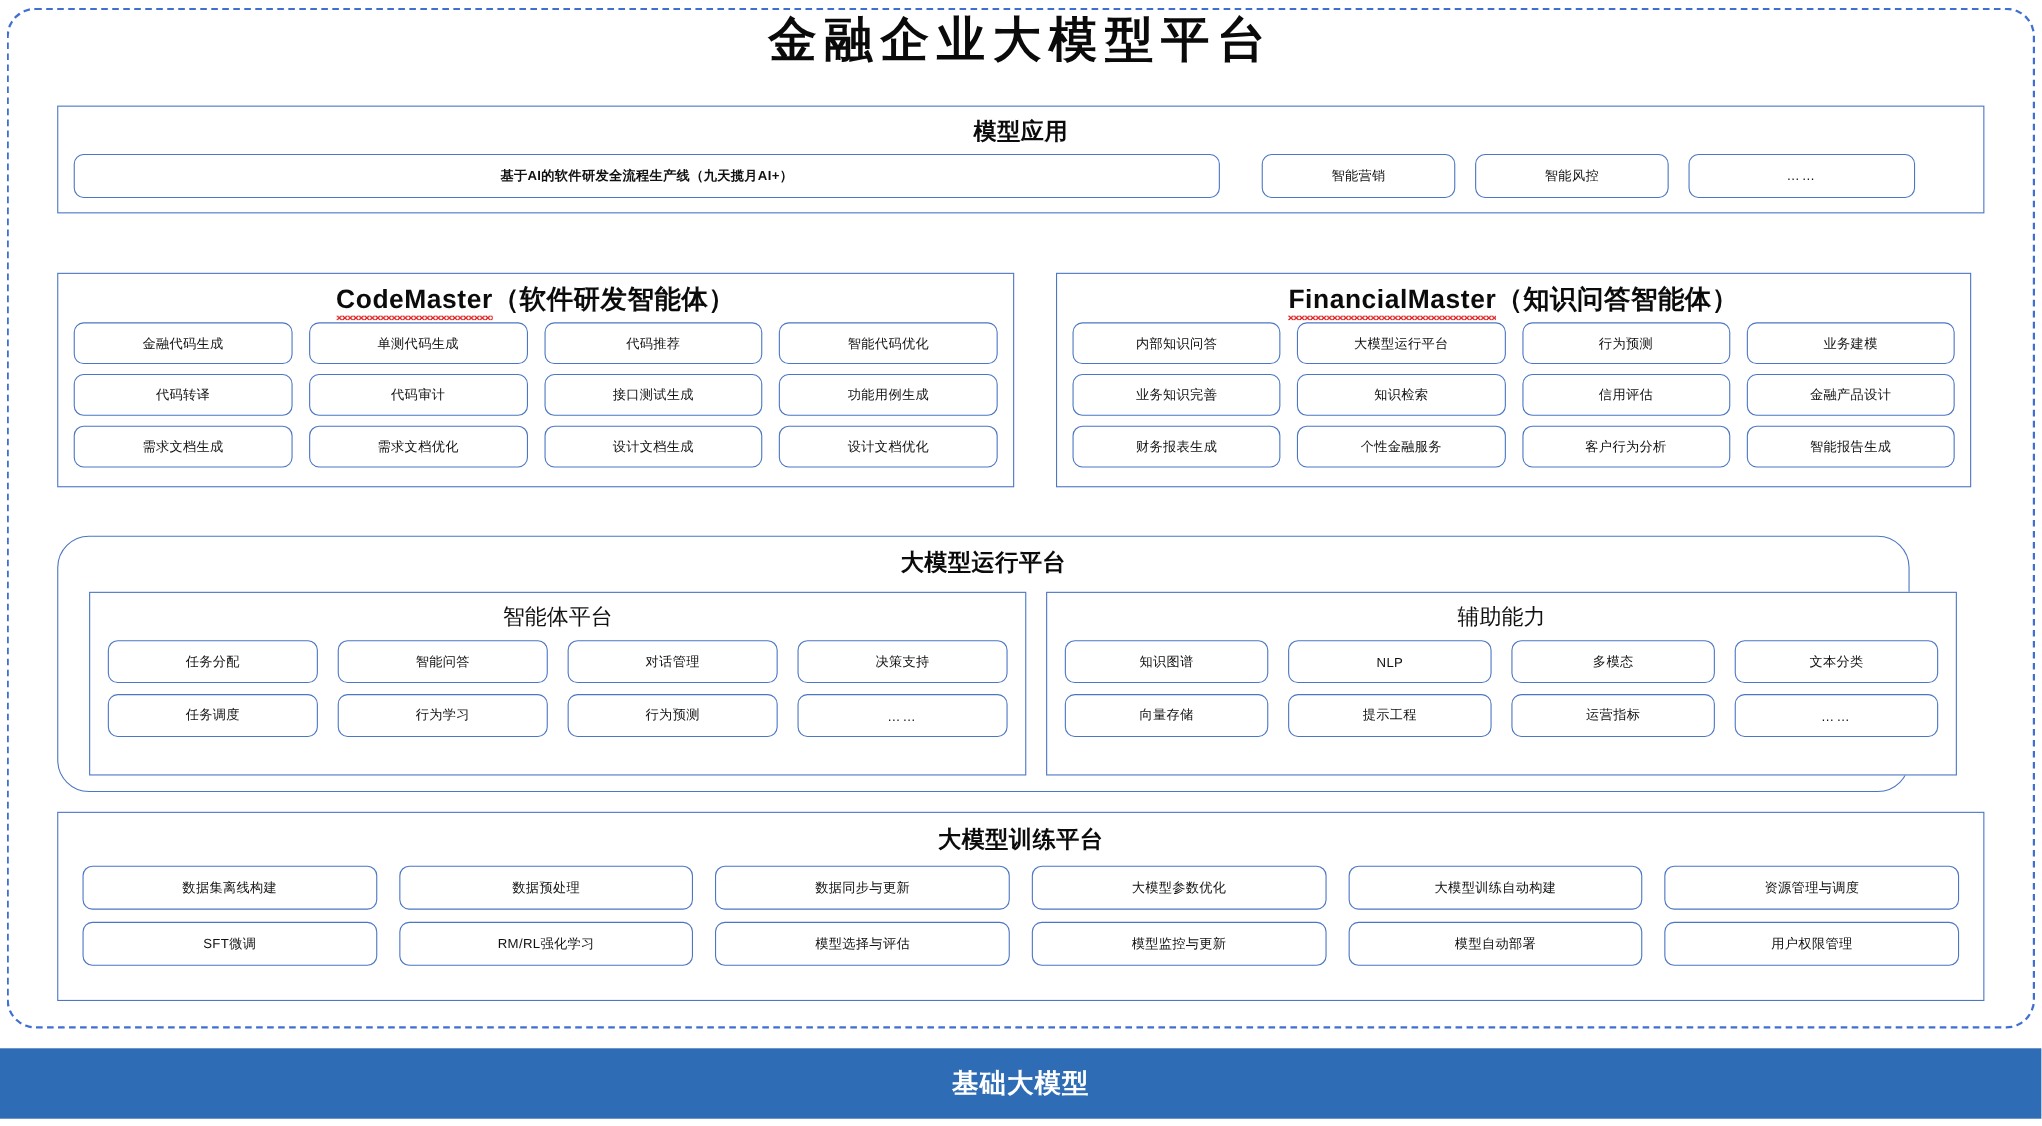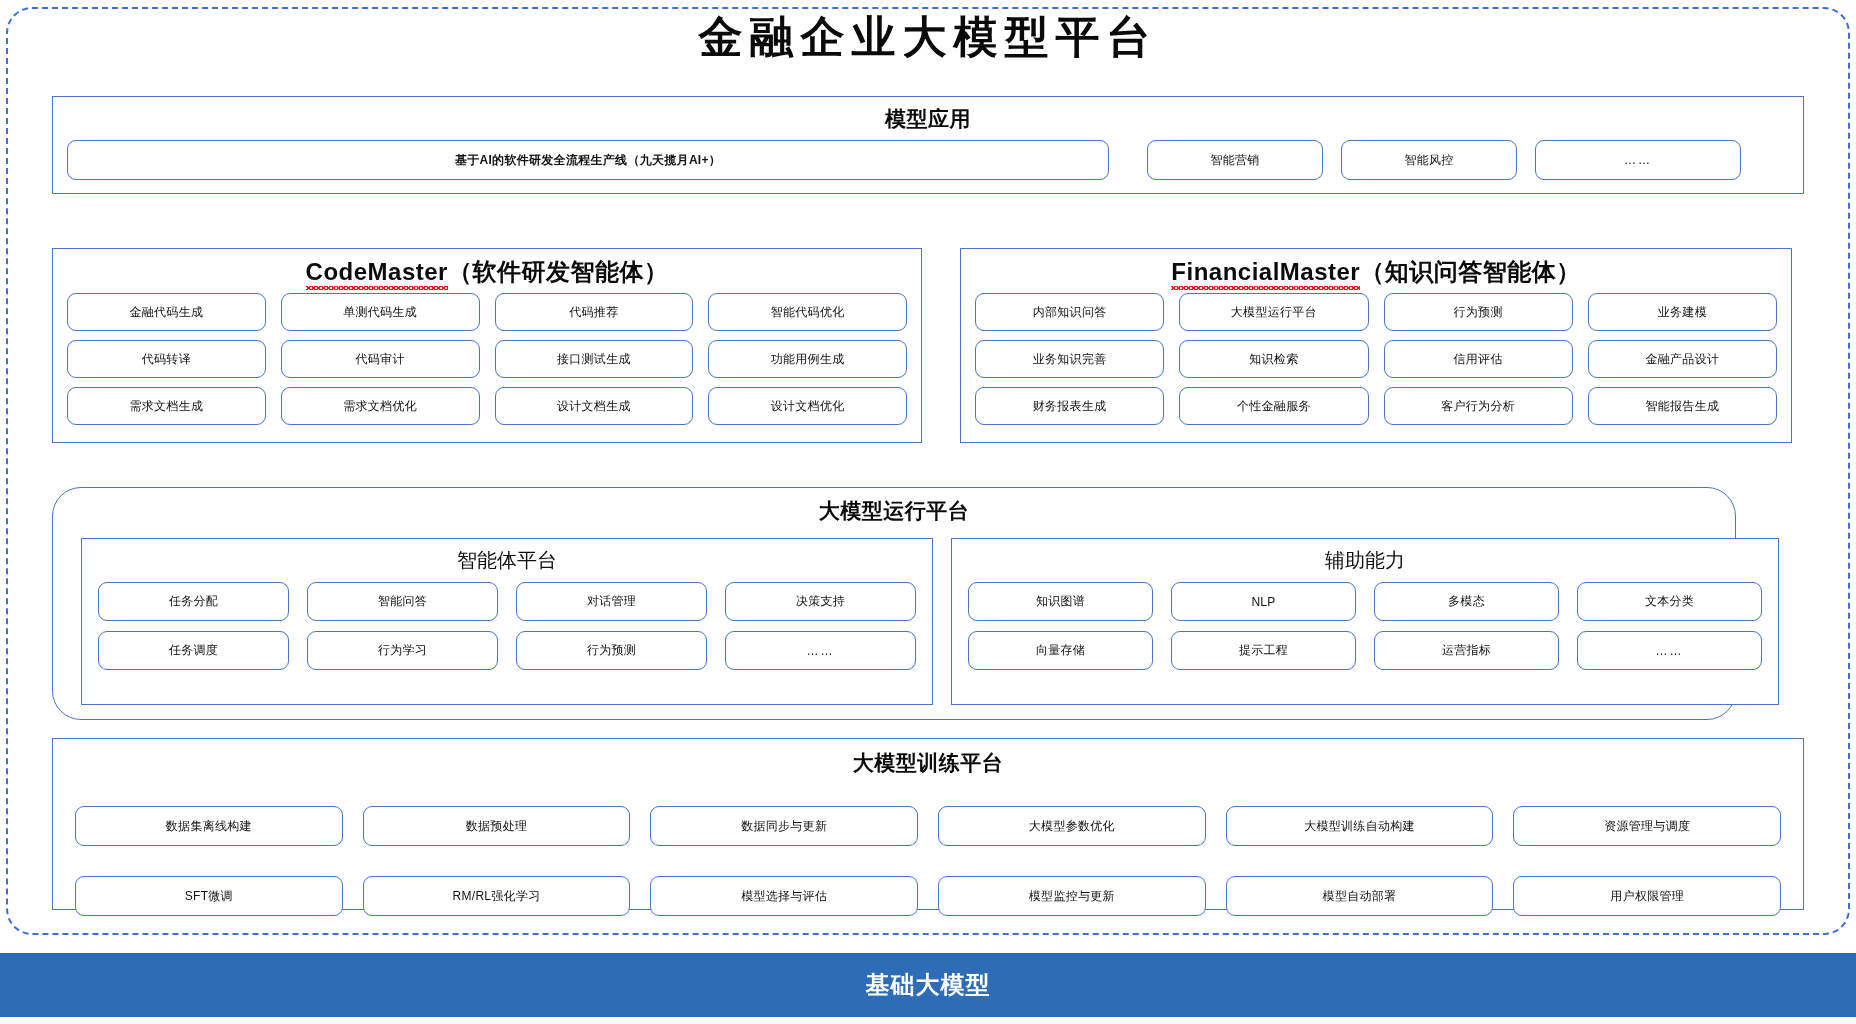--- a/index.html
+++ b/index.html
@@ -198,21 +198,21 @@
 
   .train-grid {
     position: absolute;
     left: 22px;
     right: 22px;
     top: 48px;
     display: flex;
     flex-direction: column;
     gap: 11px;
   }
-  .train-grid .row { gap: 20px; margin-top: 19px; }
+  .train-grid .row { gap: 20px; }
   .train-grid .pill { height: 40px; flex: 1 1 0; }
 
   
   .base-bar {
     position: absolute;
     left: 0;
     top: 953px;
     width: 1856px;
     height: 64px;
     background: #2e6cb5;

